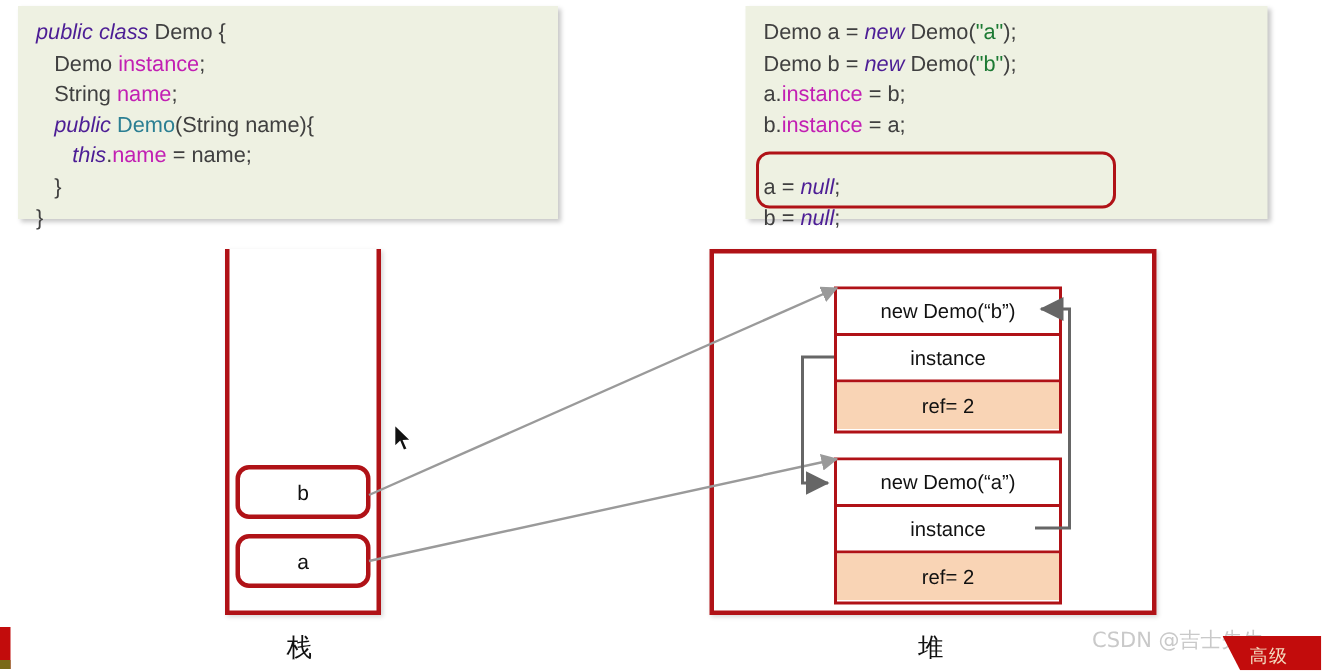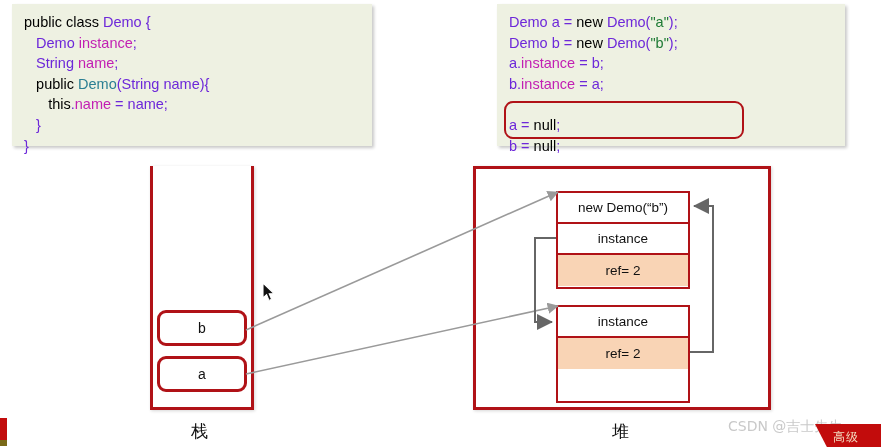--- a/index.html
+++ b/index.html
@@ -19,25 +19,25 @@
     box-shadow:2px 2px 3px rgba(0,0,0,.22);
     font-size:14.5px;
     line-height:20.6px;
     color:#111111;
     white-space:pre;
   }
   #code-left{left:12px;top:4px;width:360px;height:142px;}
   #code-right{left:497px;top:4px;width:348px;height:142px;}
   .codeline{position:absolute;white-space:pre;}
 
-  .kw{color:#000000;}
+  .kw{color:#4c1d95;font-style:italic;}
   .field{color:#c21fb3;}       
   .ctor{color:#2b7f93;}        
   .str{color:#1d7a34;}         
-  .pl{color:#6d28d9;}
+  .pl{color:#404040;}
 
   
   .null-hl{
     position:absolute;
     left:504px;top:101px;width:240px;height:38px;
     border:2.5px solid #b01217;
     border-radius:9px;
     box-sizing:border-box;
     pointer-events:none;
   }
@@ -70,21 +70,21 @@
   #heap-frame{
     position:absolute;
     left:473px;top:166px;width:298px;height:244px;
     border:3px solid #b01217;
     box-sizing:border-box;
     background:#ffffff;
     box-shadow:1px 1px 3px rgba(0,0,0,.16);
   }
   .heap-obj{
     position:absolute;
-    left:556px;width:134px;
+    left:556px;width:152px;
     border:2px solid #b01217;
     box-sizing:border-box;
     background:#ffffff;
   }
   #heap-obj-b{top:191px;height:98px;}
   #heap-obj-a{top:305px;height:98px;}
   .heap-cell{
     height:31px;
     box-sizing:border-box;
     display:flex;align-items:center;justify-content:center;
@@ -160,20 +160,21 @@
 
   <div id="heap-frame"></div>
 
   <div class="heap-obj" id="heap-obj-b">
     <div class="heap-cell">new Demo(“b”)</div>
     <div class="heap-cell">instance</div>
     <div class="heap-cell ref last">ref= 2</div>
   </div>
 
   <div class="heap-obj" id="heap-obj-a">
+    <div class="heap-cell">new Demo(“a”)</div>
     <div class="heap-cell">instance</div>
     <div class="heap-cell ref last">ref= 2</div>
   </div>
 
   <svg id="connectors">
     <defs>
       <marker id="ah-gray" markerWidth="9" markerHeight="9" refX="7.5" refY="4" orient="auto">
         <path d="M0,0 L8,4 L0,8 z" fill="#666666"></path>
       </marker>
       <marker id="ah-light" markerWidth="8" markerHeight="8" refX="6.5" refY="3.5" orient="auto">

